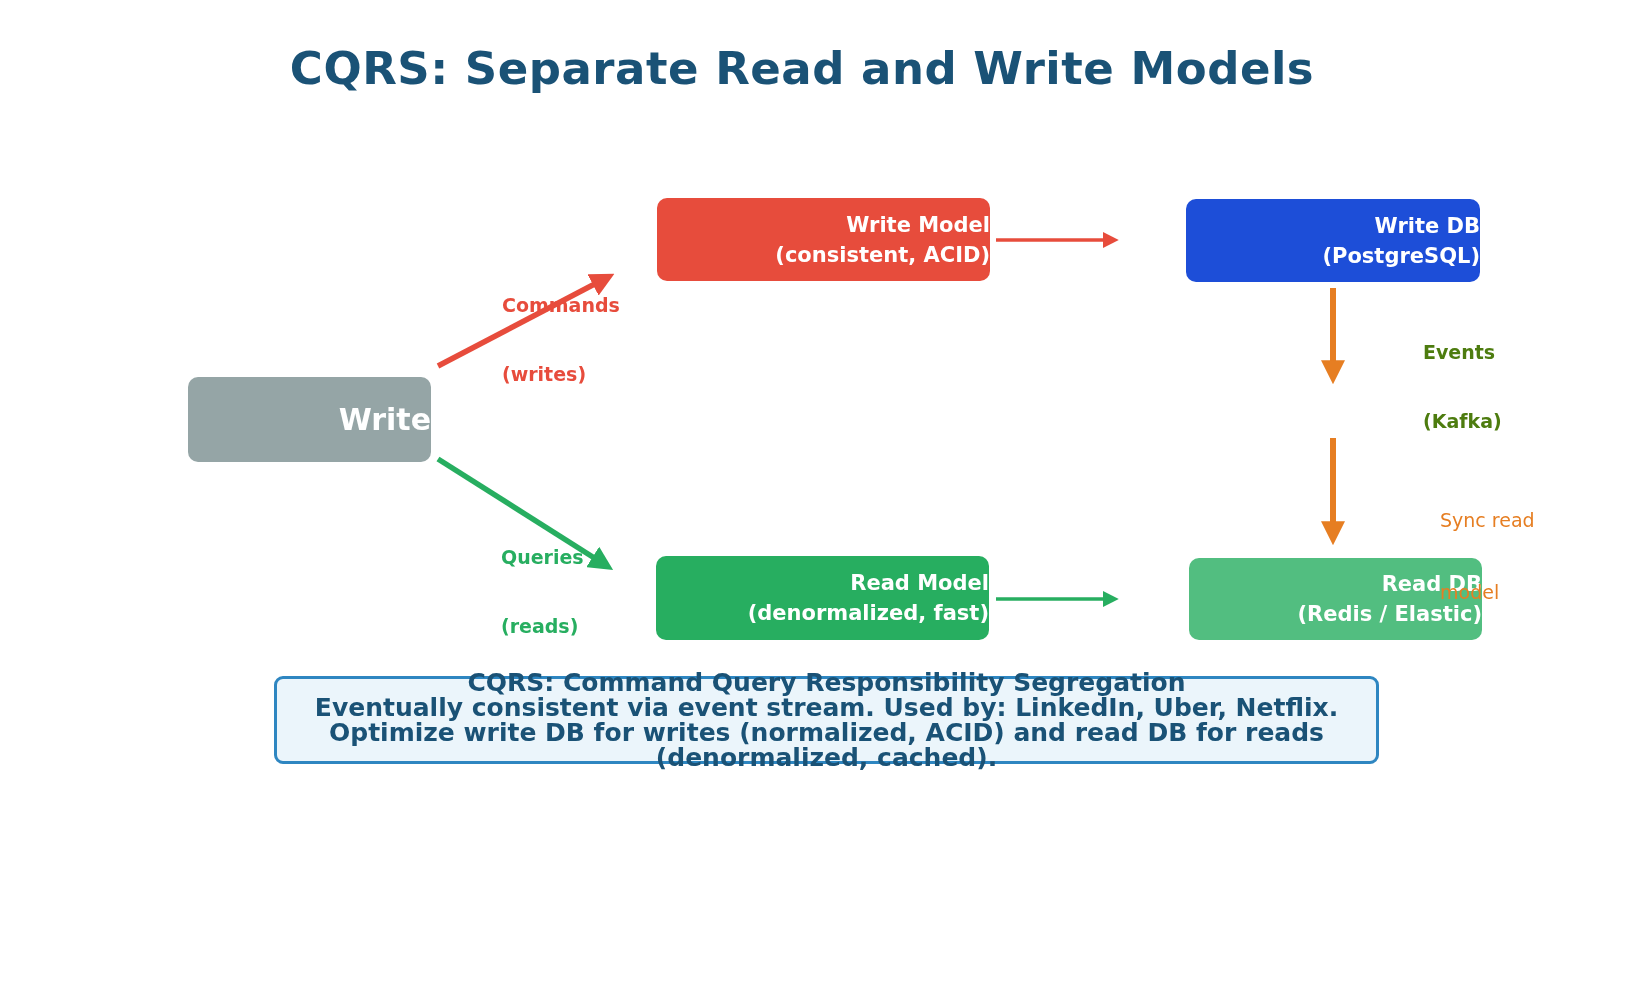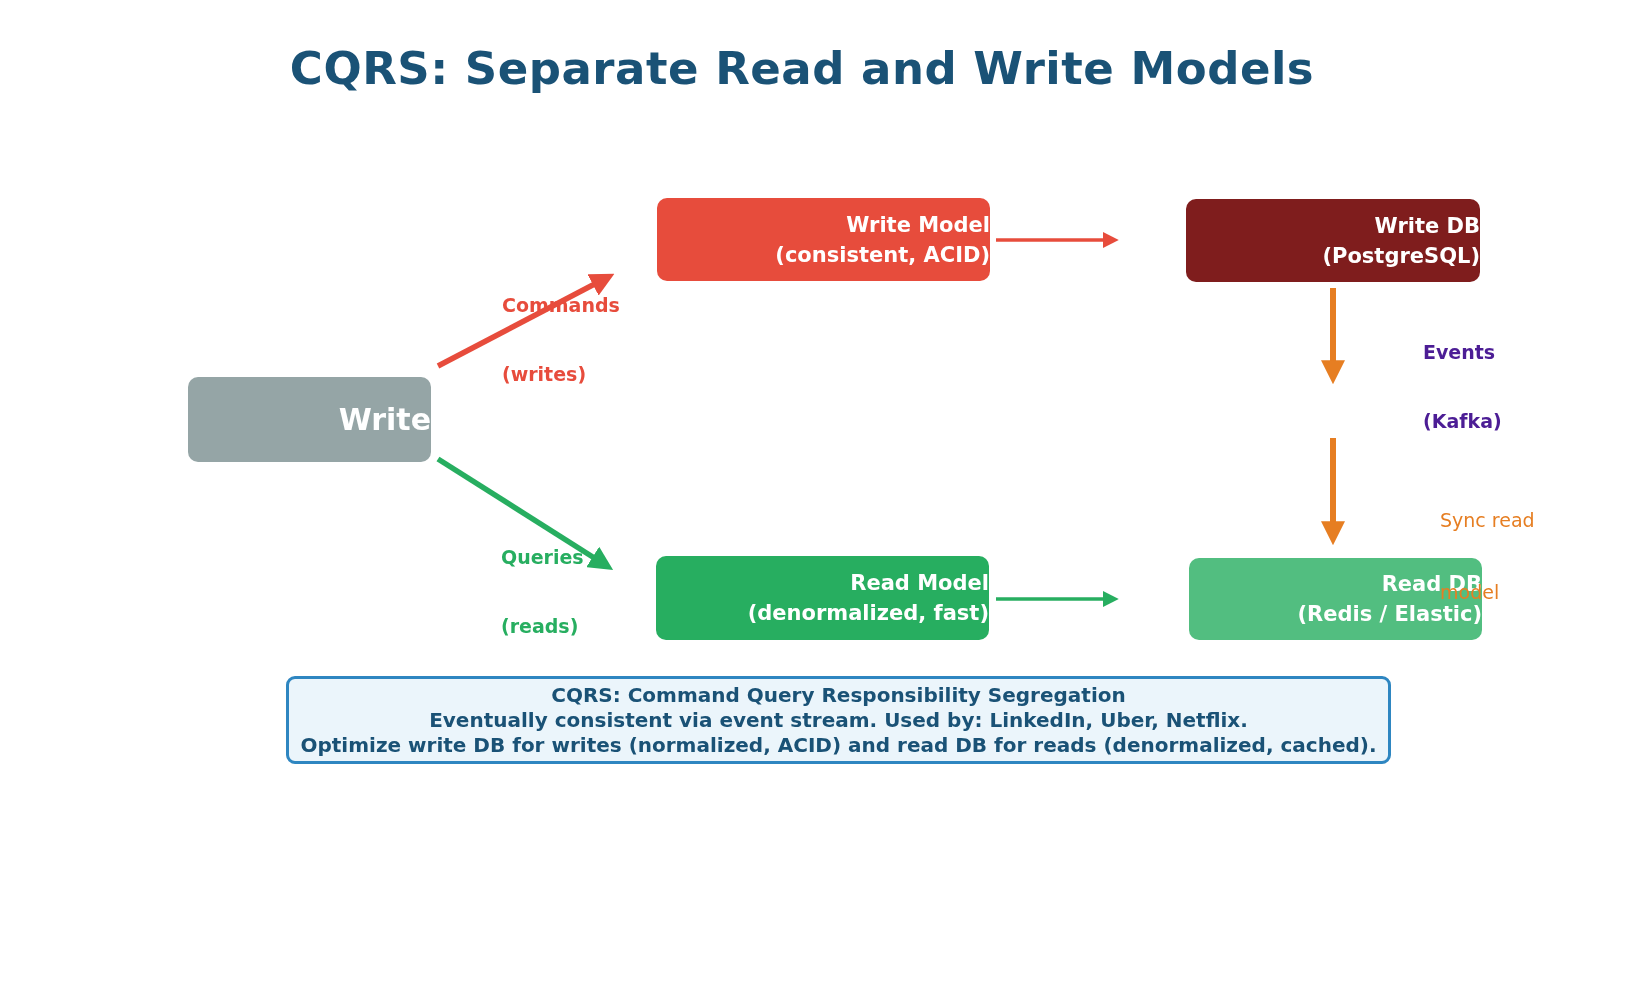--- a/index.html
+++ b/index.html
@@ -62,24 +62,23 @@
     box-sizing: border-box;
     background: #ebf5fb;
     border: 3px solid #2e86c1;
     border-radius: 9px;
     display: flex;
     flex-direction: column;
     align-items: center;
     justify-content: center;
     color: #1a5276;
     font-weight: bold;
-    font-size: 20px;
+    font-size: 25px;
     line-height: 25px;
     text-align: center;
-    margin-left: 12px;
   }
   .note-box span { display: block; }
   .arrow-layer {
     position: absolute;
     left: 0; top: 0;
     width: 1642px; height: 1008px;
     pointer-events: none;
   }
 </style>
 </head>
@@ -91,21 +90,21 @@
 
   <div class="node node-client" style="background-color: rgb(149, 165, 166);">
     <span class="nline">Write</span>
   </div>
 
   <div class="node node-write-model" style="background-color: rgb(231, 76, 60);">
     <span class="nline">Write Model</span>
     <span class="nline">(consistent, ACID)</span>
   </div>
 
-  <div class="node node-write-db" style="background-color: #7f1d1d;">
+  <div class="node node-write-db" style="background-color: #1d4ed8;">
     <span class="nline">Write DB</span>
     <span class="nline">(PostgreSQL)</span>
   </div>
 
   <div class="node node-read-model" style="background-color: rgb(39, 174, 96);">
     <span class="nline">Read Model</span>
     <span class="nline">(denormalized, fast)</span>
   </div>
 
   <div class="node node-read-db" style="background-color: rgb(82, 190, 128);">
@@ -116,21 +115,21 @@
   <div class="edge-label lbl-commands" style="color: rgb(231, 76, 60);">
     <span>Commands</span>
     <span>(writes)</span>
   </div>
 
   <div class="edge-label lbl-queries" style="color: rgb(39, 174, 96);">
     <span>Queries</span>
     <span>(reads)</span>
   </div>
 
-  <div class="edge-label lbl-events" style="color: #4c1d95;">
+  <div class="edge-label lbl-events" style="color: #4d7c0f;">
     <span>Events</span>
     <span>(Kafka)</span>
   </div>
 
   <div class="edge-label lbl-sync" style="color: rgb(230, 126, 34);">
     <span>Sync read</span>
     <span>model</span>
   </div>
 
   <div class="note-box">

